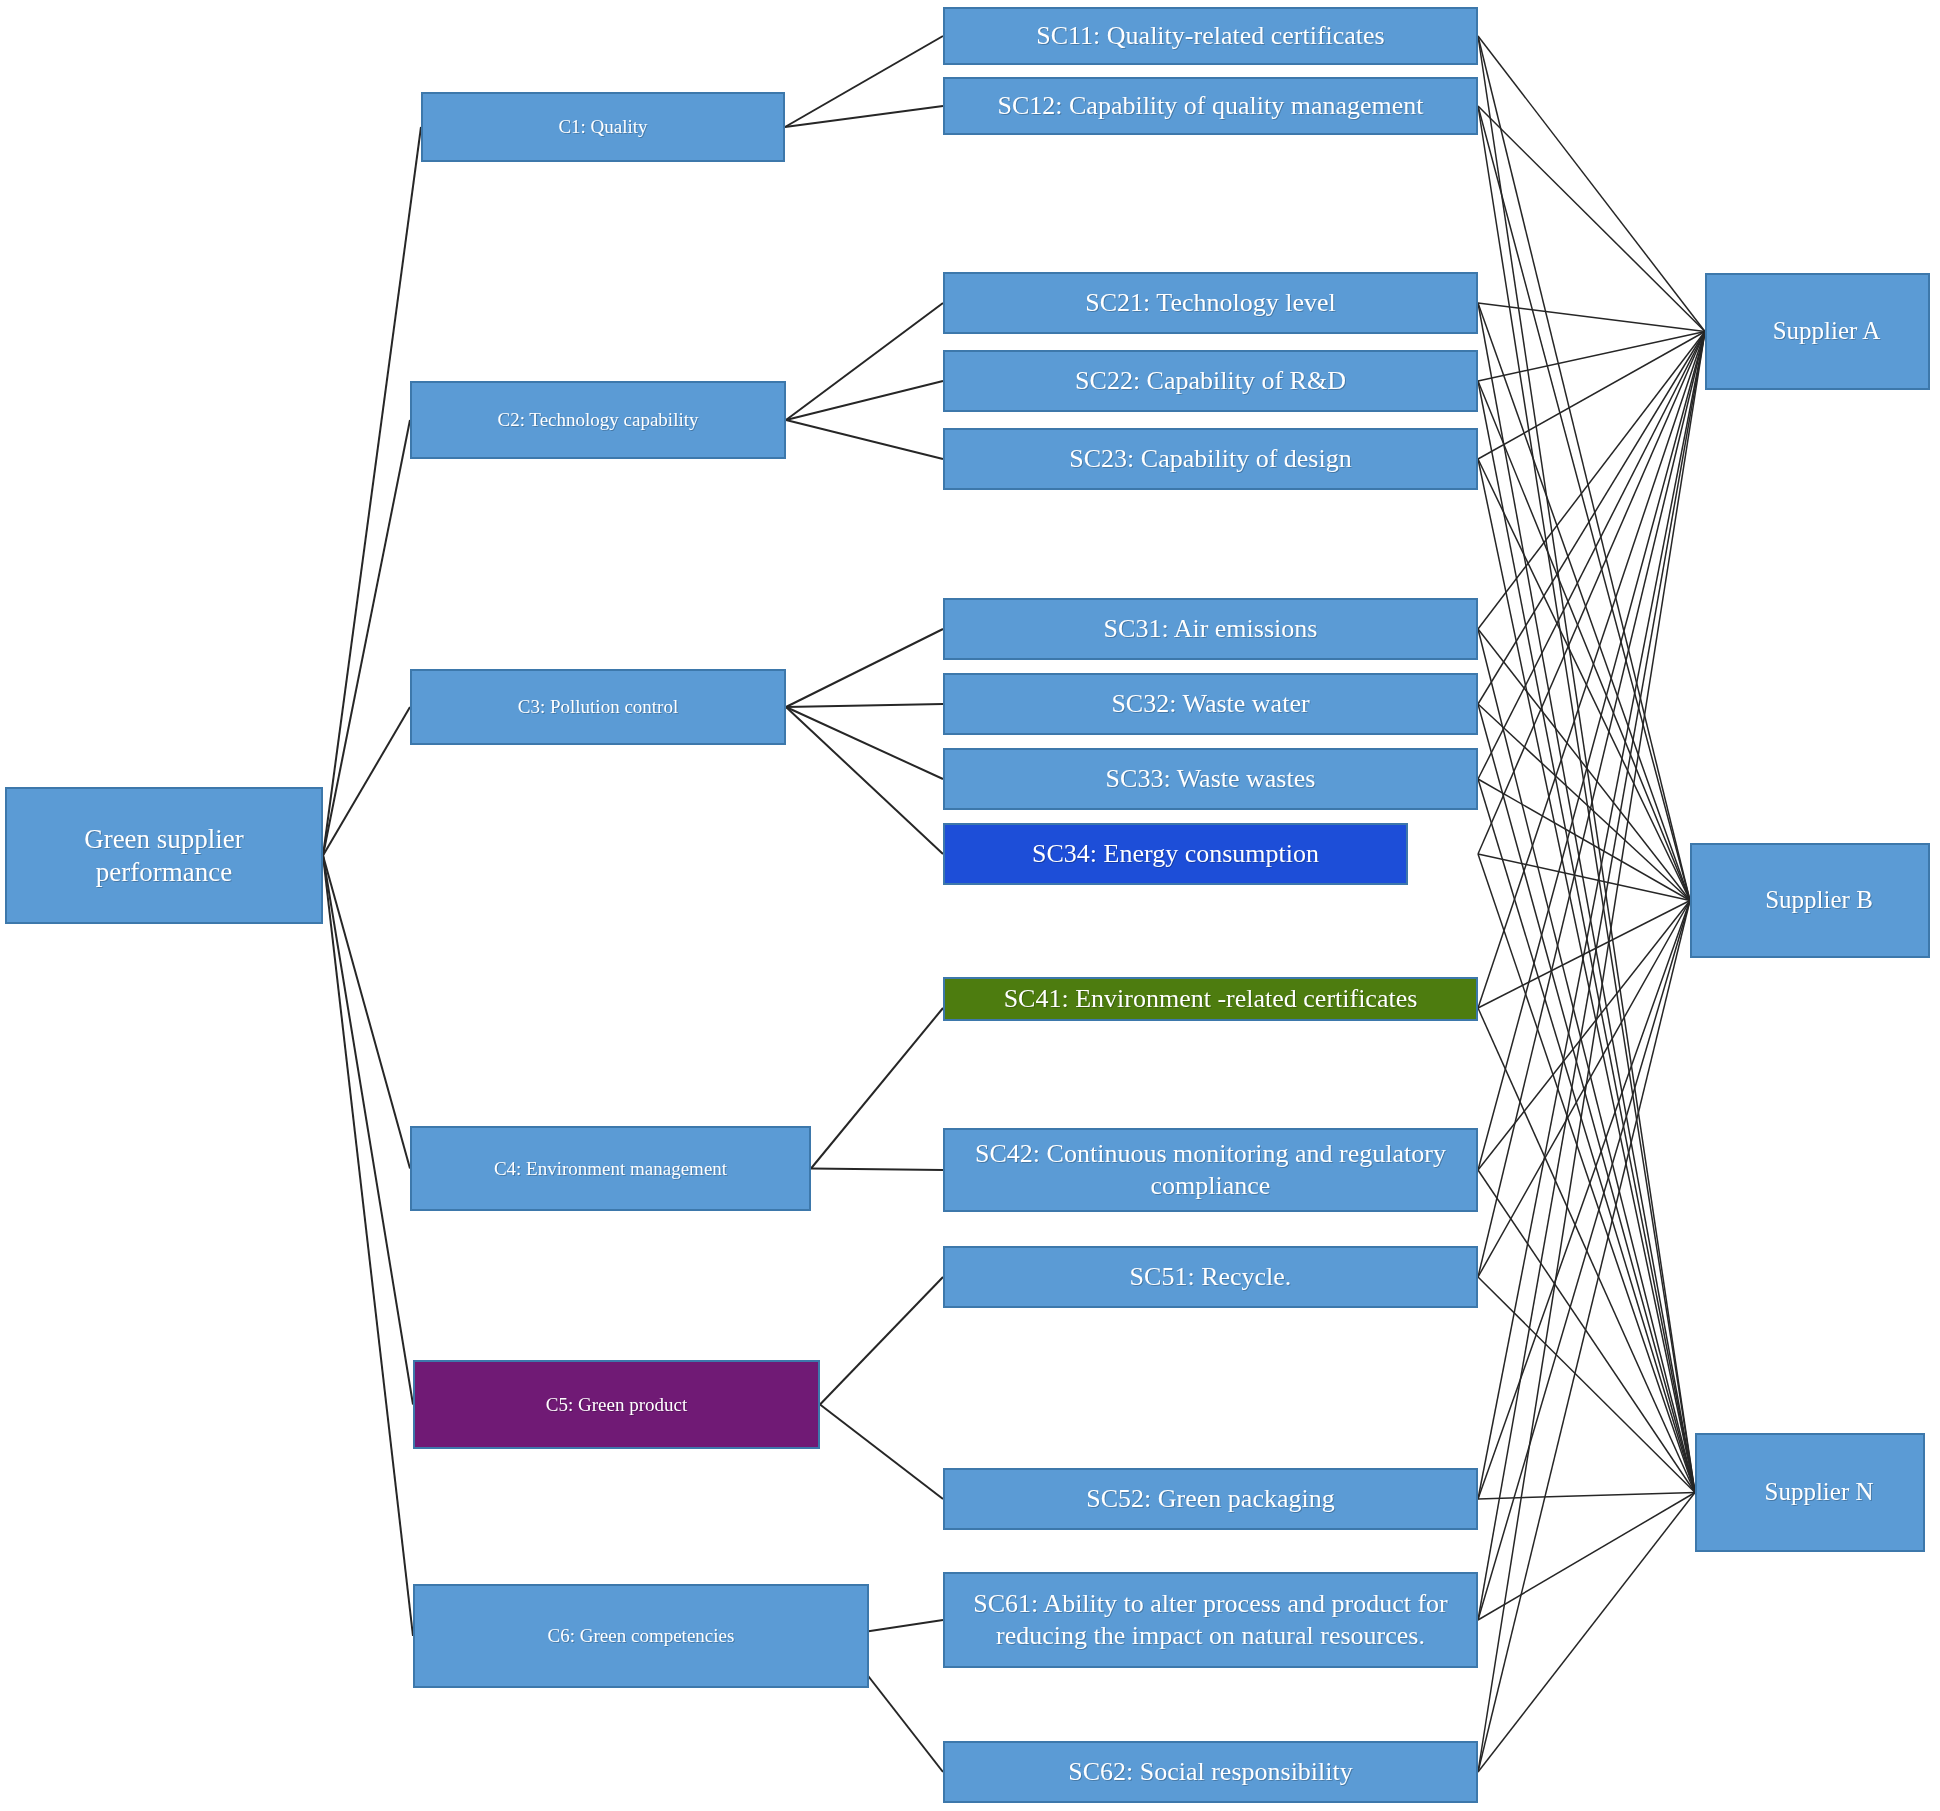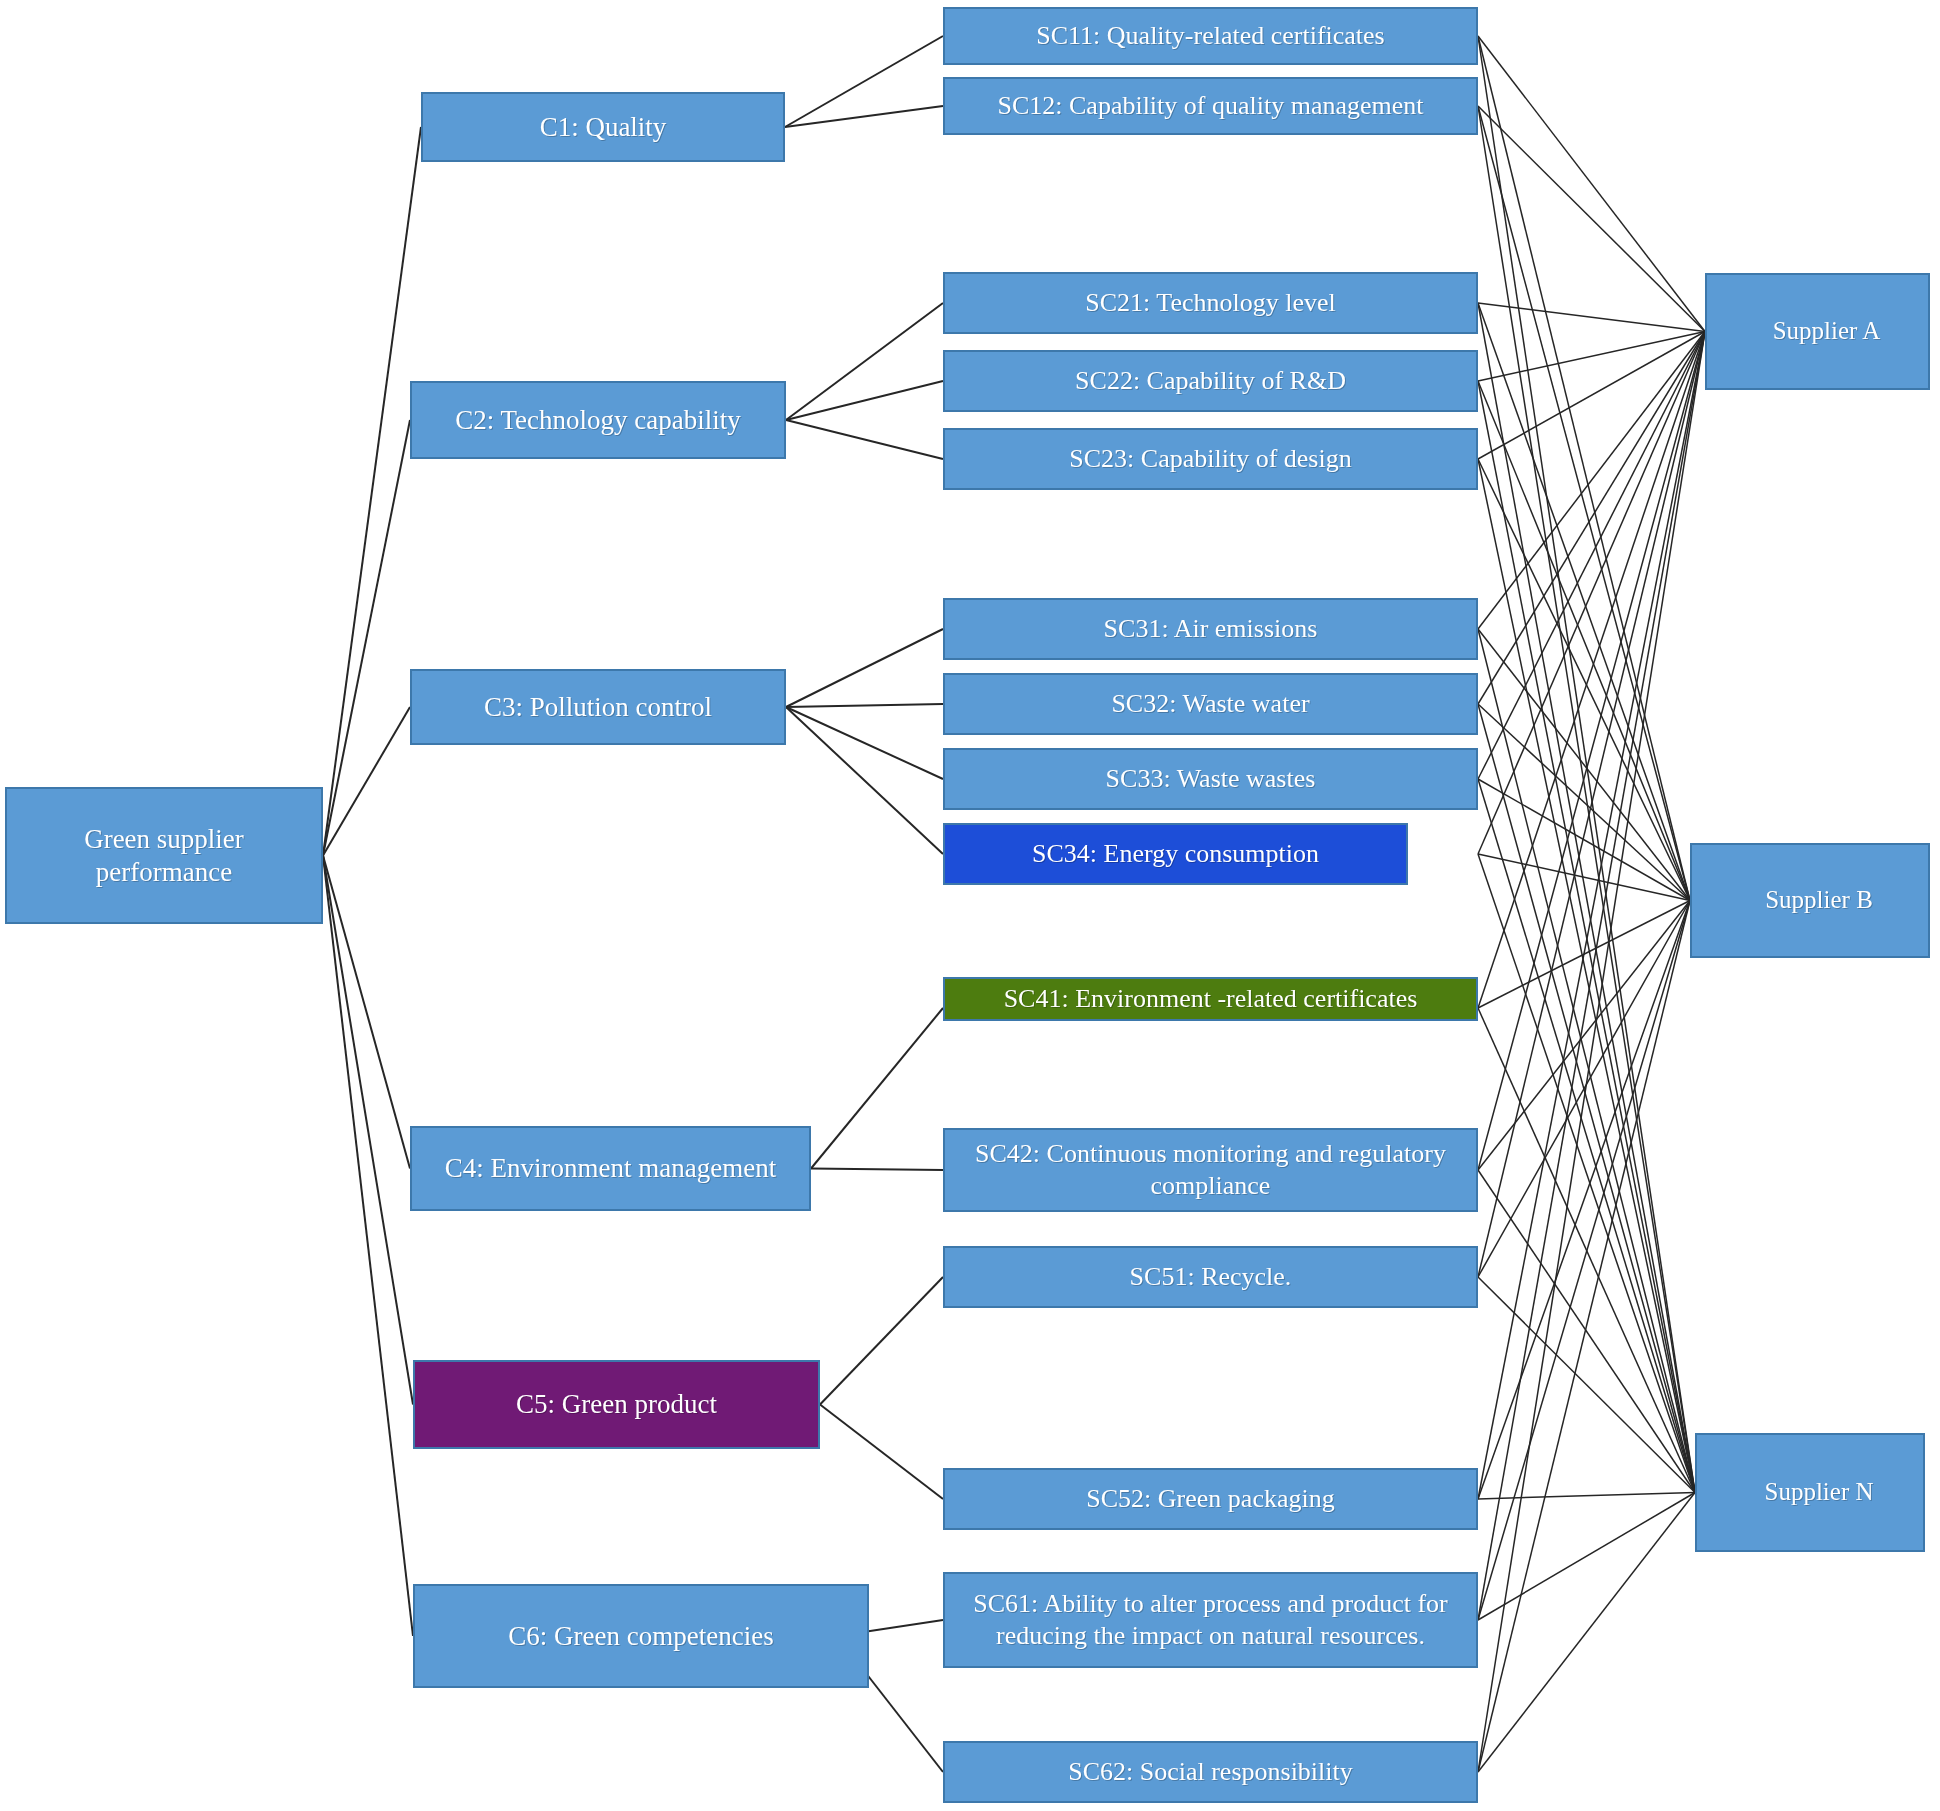--- a/index.html
+++ b/index.html
@@ -36,21 +36,21 @@
     line-height: 1.22;
     padding: 2px 8px;
     z-index: 2;
     text-shadow: 1px 1px 0 rgba(0,0,0,0.22);
   }
   .node-label {
     display: block;
     width: 100%;
   }
   .goal-node   { font-size: 27px; }
-  .crit-node   { font-size: 27px; }
+  .crit-node   { font-size: 19px; }
   .sub-node    { font-size: 26px; }
   .alt-node    { font-size: 25px; padding-left: 26px; }
 </style>
 </head>
 <body>
 
 <div id="diagram-root">
   <svg id="edge-layer" viewBox="0 0 1940 1811" width="1940" height="1811">
       <line x1="323" y1="855.5" x2="421" y2="127" stroke="#262626" stroke-width="2"></line>
       <line x1="323" y1="855.5" x2="410" y2="420" stroke="#262626" stroke-width="2"></line>

